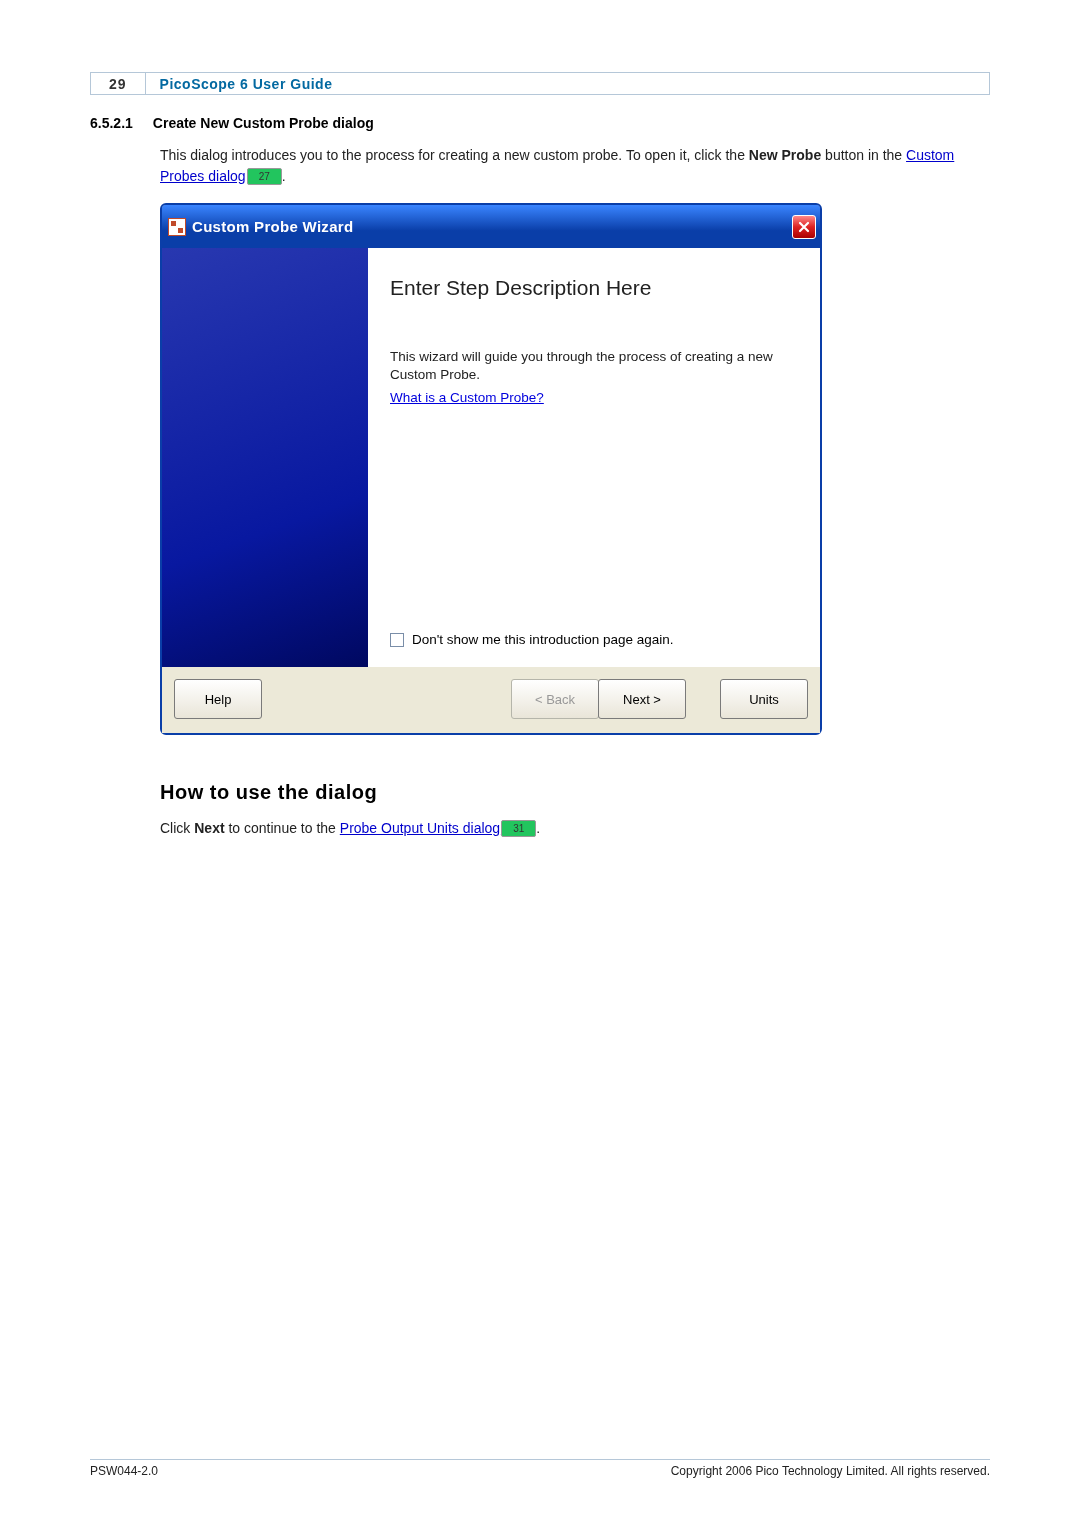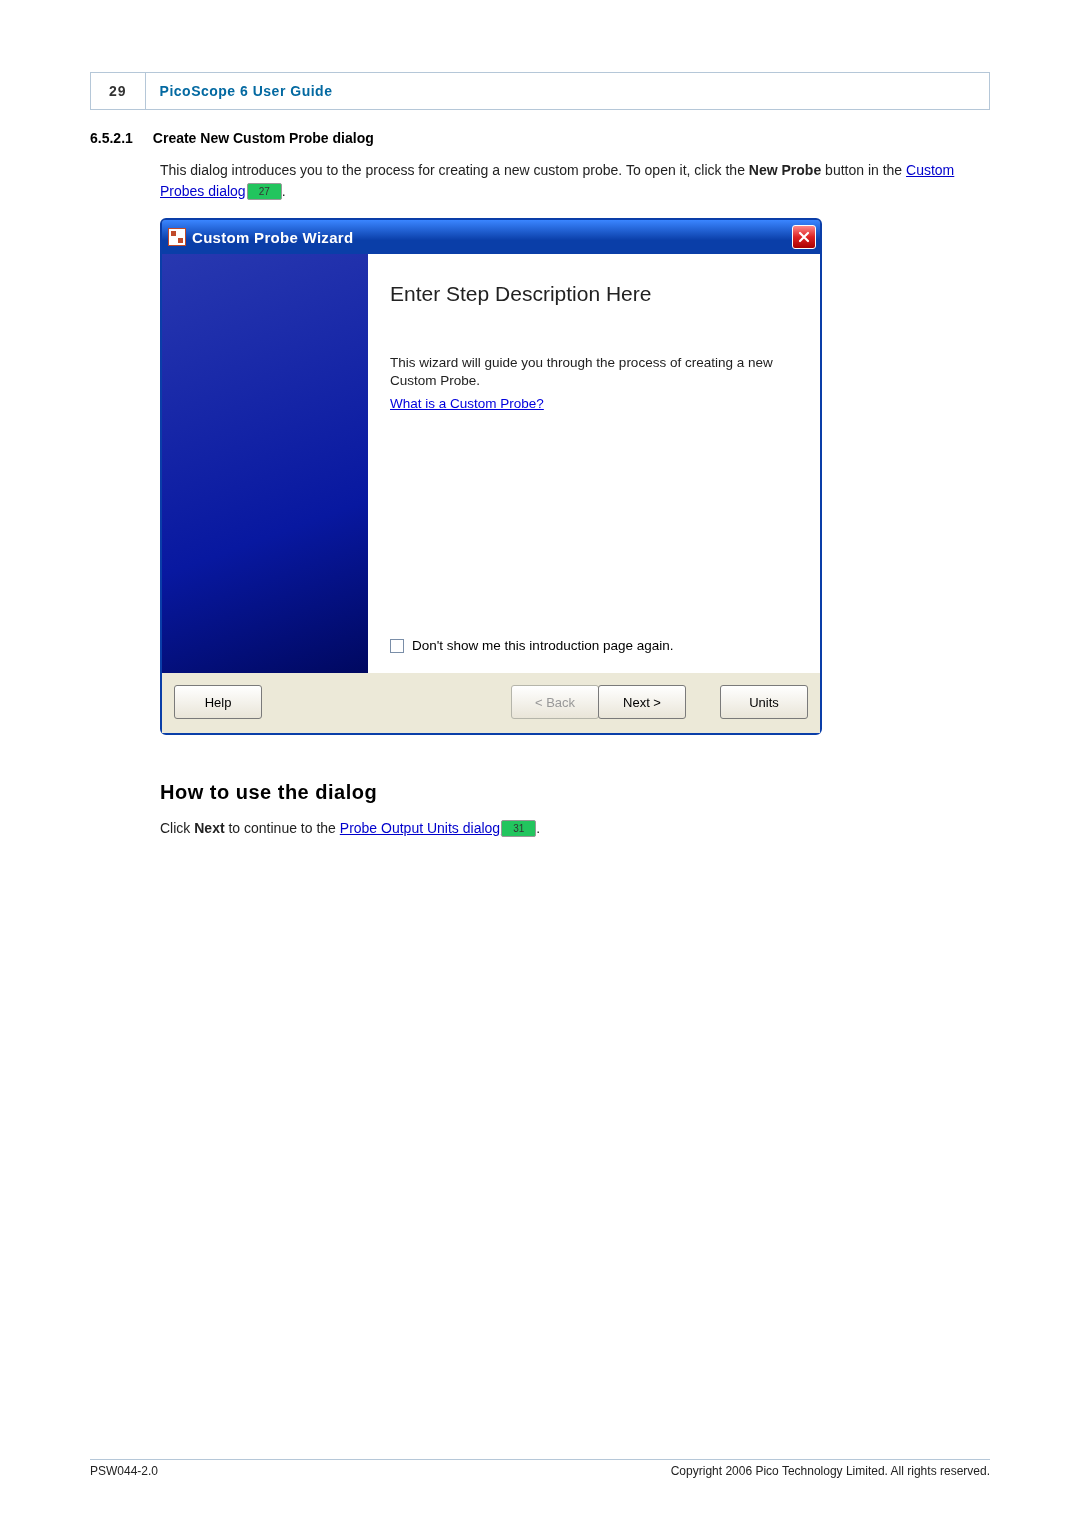--- a/index.html
+++ b/index.html
@@ -14,21 +14,21 @@
     .page {
       padding: 72px 90px 50px 90px;
       position: relative;
       height: 100%;
     }
     .header-bar {
       border: 1px solid #b5c7d8;
       display: flex;
       align-items: stretch;
       margin-bottom: 20px;
-      height: 38px;
+      height: 23px;
     }
     .page-number-box {
       border-right: 1px solid #b5c7d8;
       padding: 10px 18px;
       font-size: 14px;
       font-weight: bold;
       letter-spacing: 1px;
       color: #333;
       display: flex;
       align-items: center;
@@ -79,21 +79,21 @@
       margin-left: 70px;
       width: 662px;
       border: 2px solid #0a3ea8;
       border-radius: 6px;
       background: #ece9d8;
       box-shadow: 0 0 0 1px #3b6fd8 inset;
       margin-bottom: 46px;
     }
     .titlebar {
       background: linear-gradient(to bottom, #3a85ff 0%, #0a3ea8 60%, #0a3ea8 100%);
-      height: 34px;
+      height: 43px;
       display: flex;
       align-items: center;
       padding: 0 4px 0 6px;
       border-top-left-radius: 4px;
       border-top-right-radius: 4px;
     }
     .titlebar-icon {
       width: 18px; height: 18px;
       background: #fff;
       border: 1px solid #c04a2a;
@@ -175,21 +175,21 @@
     }
     .wizard-footer {
       background: #ece9d8;
       padding: 12px 12px 14px 12px;
       display: flex;
       align-items: center;
     }
     .wiz-btn {
       font-family: Tahoma, Arial, sans-serif;
       font-size: 13px;
-      height: 34px;
+      height: 40px;
       border: 1px solid #7a7a7a;
       border-radius: 3px;
       background: linear-gradient(to bottom, #fff, #e9e5d8);
       padding: 0 14px;
       cursor: pointer;
       min-width: 88px;
     }
     .wiz-btn.disabled {
       color: #999;
       cursor: default;

